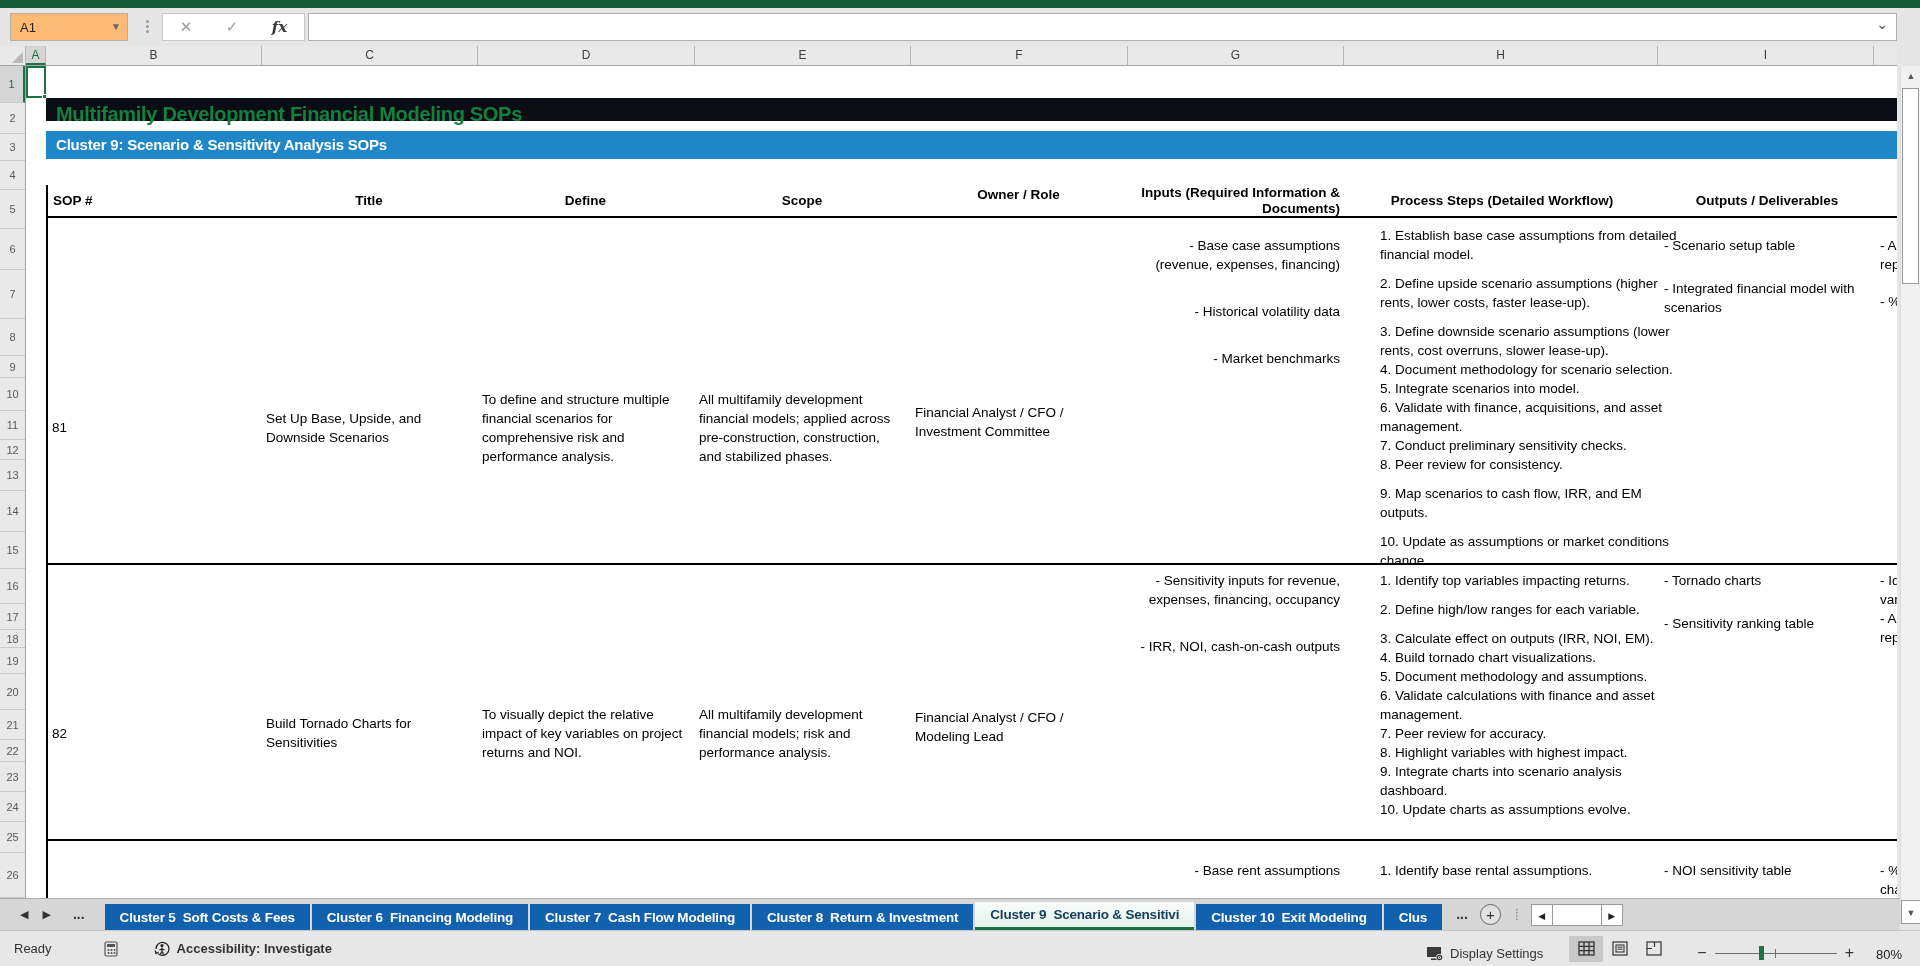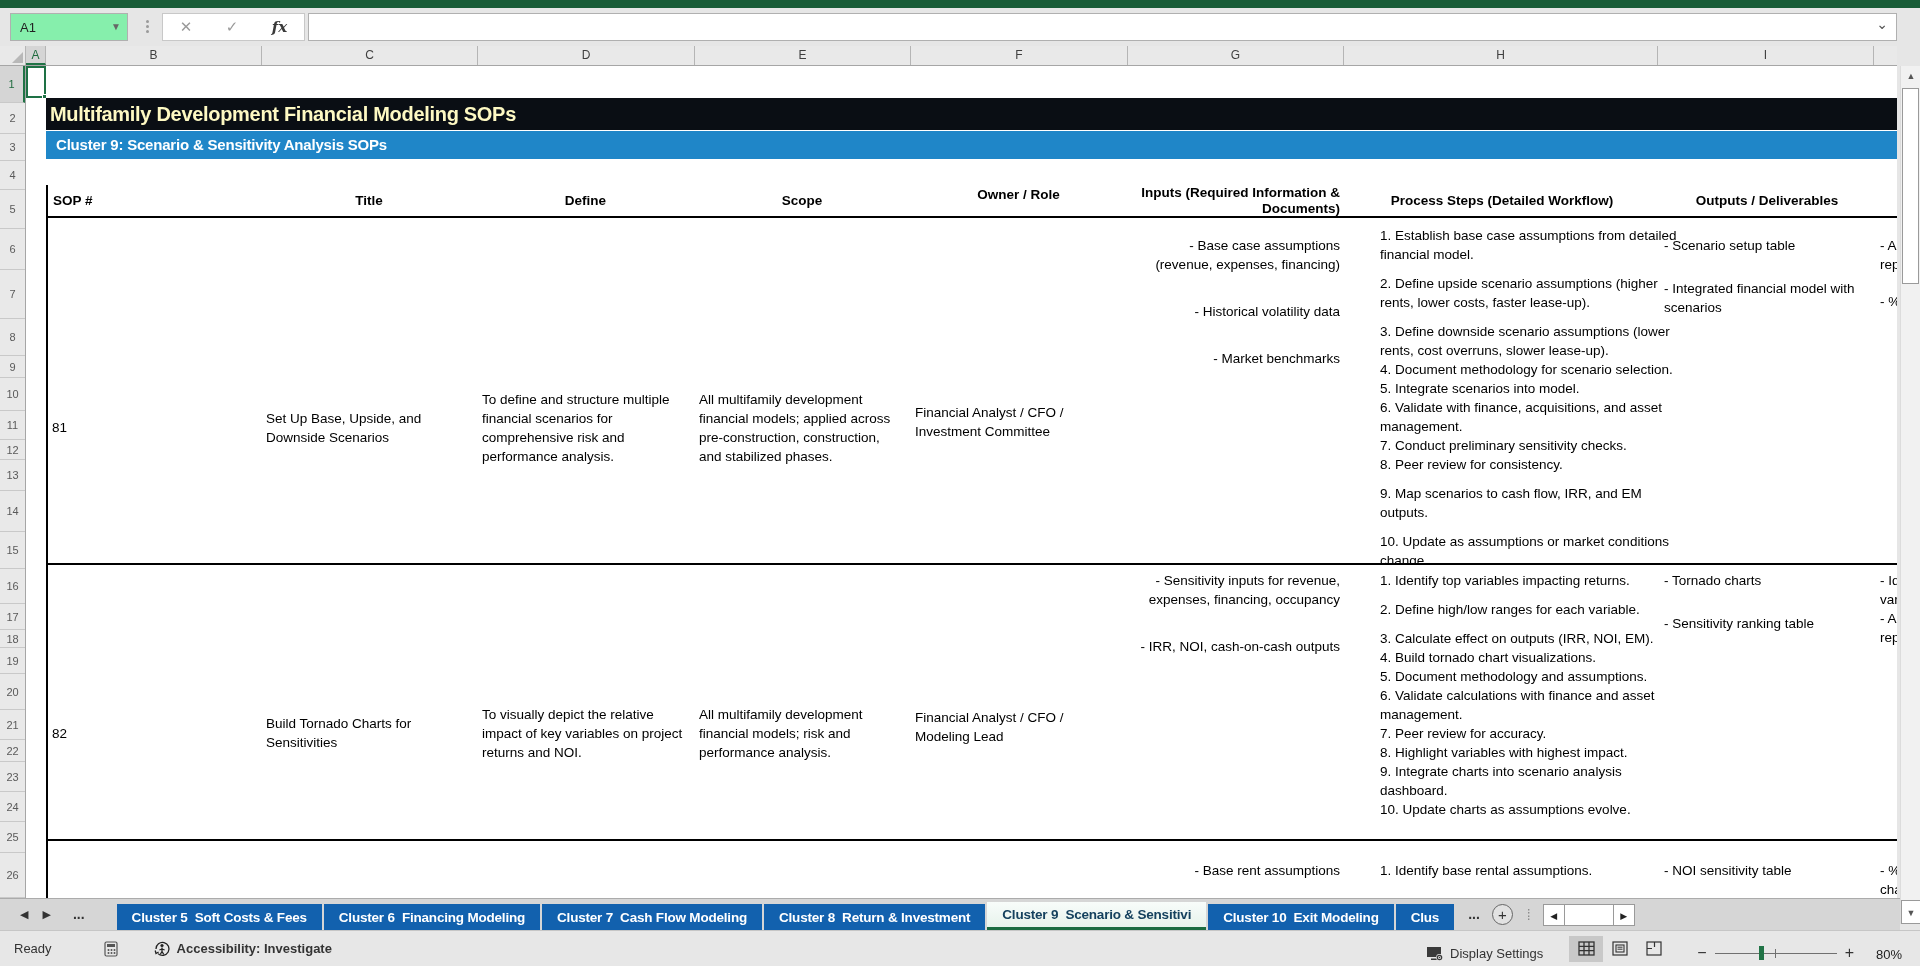--- a/index.html
+++ b/index.html
@@ -5,21 +5,21 @@
   * { margin:0; padding:0; box-sizing:border-box; }
   html,body { width:1920px; height:966px; overflow:hidden; }
   body { font-family:"Liberation Sans", sans-serif; background:#e6e6e6; }
   .screen { position:relative; width:1920px; height:966px; background:#e6e6e6; overflow:hidden; }
 
   
   .topstrip { position:absolute; left:0; top:0; width:1920px; height:8px; background:#185c37; }
 
   
   .fbrow { position:absolute; left:0; top:8px; width:1920px; height:38px; background:#e6e6e6; }
-  .namebox { position:absolute; left:10px; top:5px; width:118px; height:28px; background:#86efac; border:1px solid #b0b0b0; display:flex; align-items:center; padding-left:9px; font-size:13px; color:#222; }
+  .namebox { position:absolute; left:10px; top:5px; width:118px; height:28px; background:#fdba74; border:1px solid #b0b0b0; display:flex; align-items:center; padding-left:9px; font-size:13px; color:#222; }
   .nb-arrow { position:absolute; right:6px; top:7px; color:#666; font-size:10px; }
   .fb-dots { position:absolute; left:146px; top:10px; width:4px; height:18px; color:#9a9a9a; font-size:13px; line-height:6px; letter-spacing:0; }
   .fb-dots i { display:block; width:3px; height:3px; background:#9a9a9a; border-radius:50%; margin:2px 0; }
   .fb-btns { position:absolute; left:162px; top:5px; width:143px; height:28px; background:#fff; border:1px solid #c8c8c8; display:flex; align-items:center; justify-content:space-around; }
   .fb-x, .fb-check { color:#9a9a9a; font-size:15px; }
   .fb-fx { color:#3a3a3a; font-size:15px; font-family:"DejaVu Serif", serif; font-style:italic; font-weight:bold; }
   .fb-input { position:absolute; left:308px; top:5px; width:1589px; height:28px; background:#fff; border:1px solid #b0b0b0; font-size:13px; color:#222; padding:5px 26px 0 8px; }
   .fb-chev { position:absolute; right:8px; top:2px; color:#555; font-size:14px; }
 
   
@@ -31,21 +31,21 @@
 
   
   .rowheads { position:absolute; left:0; top:66px; width:26px; height:832px; background:#e9e9e9; border-right:1px solid #a6a6a6; }
   .rowh { width:25px; border-bottom:1px solid #c9c9c9; font-size:11px; color:#5a5a5a; display:flex; align-items:center; justify-content:center; }
   .rowh.sel { background:#d5d5d5; border-right:2px solid #217346; color:#1f6b3e; }
 
   
   .grid { position:absolute; left:26px; top:66px; width:1871px; height:832px; background:#fff; overflow:hidden; }
   .a1sel { position:absolute; left:0; top:0; width:20px; height:32px; border:2px solid #1e7145; }
   .a1sel .handle { position:absolute; right:-3px; bottom:-3px; width:5px; height:5px; background:#1e7145; border:1px solid #fff; }
-  .band1 { position:absolute; left:20px; top:32px; width:1851px; height:32px; background:#0a0e14; color:#fef9c3; font-size:20px; font-weight:bold; letter-spacing:-0.3px; line-height:33px; padding-left:4px; }
+  .band1 { position:absolute; left:20px; top:32px; width:1851px; height:23px; background:#0a0e14; color:#15803d; font-size:20px; font-weight:bold; letter-spacing:-0.3px; line-height:33px; padding-left:10px; }
   .band2 { position:absolute; left:20px; top:65px; width:1851px; height:28px; background:#1f86c8; color:#fff; font-size:15px; font-weight:bold; letter-spacing:-0.2px; line-height:28px; padding-left:10px; }
 
   .thead { position:absolute; left:20px; top:119px; width:1851px; height:33px; border-bottom:2px solid #000; }
   .th { position:absolute; top:0; height:31px; display:flex; align-items:center; justify-content:center; text-align:center; font-weight:bold; font-size:13.5px; line-height:16px; color:#000; }
   .th.left { justify-content:flex-start; padding-left:7px; }
 
   .leftborder { position:absolute; left:20px; top:119px; width:0; height:713px; border-left:2px solid #000; }
 
   .block { position:absolute; left:20px; width:1851px; border-bottom:2px solid #000; }
   .b0 { top:152px; height:347px; }
@@ -85,21 +85,21 @@
   .vscroll { position:absolute; left:1900px; top:66px; width:20px; height:858px; background:#f1f1f1; border-left:1px solid #dcdcdc; }
   .vs-up { position:absolute; left:0; top:0; width:20px; height:20px; text-align:center; font-size:9px; color:#555; line-height:20px; }
   .vs-thumb { position:absolute; left:1px; top:22px; width:17px; height:196px; background:#fff; border:1px solid #9a9a9a; }
   .vs-down { position:absolute; left:0; bottom:0; width:20px; height:24px; text-align:center; font-size:9px; color:#555; line-height:24px; background:#fff; border:1px solid #9a9a9a; }
 
   
   .tabbar { position:absolute; left:0; top:898px; width:1900px; height:32px; background:#d6d6d6; border-top:1px solid #ababab; display:flex; align-items:flex-end; }
   .tabnav { font-size:11px; color:#333; margin:0 0 9px 20px; }
   .tabnav + .tabnav { margin-left:14px; }
   .tab-more { font-size:14px; color:#333; font-weight:bold; margin:0 0 8px 22px; }
-  .tabs { display:flex; align-items:flex-end; margin-left:32px; }
+  .tabs { display:flex; align-items:flex-end; margin-left:20px; }
   .tab { height:26px; margin-right:2px; background:#1261ae; color:#fff; font-size:13.5px; font-weight:bold; letter-spacing:-0.2px; display:flex; align-items:center; padding:0 15px; }
   .tab span { white-space:pre; }
   .tab.active { background:linear-gradient(#f8fcfa,#e7f3ec); color:#15415e; border-bottom:3px solid #1b6c41; height:28px; }
   .tab-ell { font-size:14px; color:#333; font-weight:bold; margin:0 10px 8px 12px; }
   .addsheet { width:21px; height:21px; border:1px solid #666; border-radius:50%; color:#333; font-size:15px; line-height:19px; text-align:center; margin:0 0 5px 2px; background:#e2e2e2; }
   .kebab { color:#8a8a8a; font-size:14px; margin:0 0 7px 14px; }
   .hscroll { display:flex; align-items:center; margin:0 0 4px 12px; }
   .hs-btn { width:22px; height:22px; background:#fff; border:1px solid #9a9a9a; text-align:center; font-size:9px; line-height:22px; color:#222; }
   .hs-thumb { width:48px; height:22px; background:#fff; border:1px solid #9a9a9a; border-left:none; border-right:none; }
 

